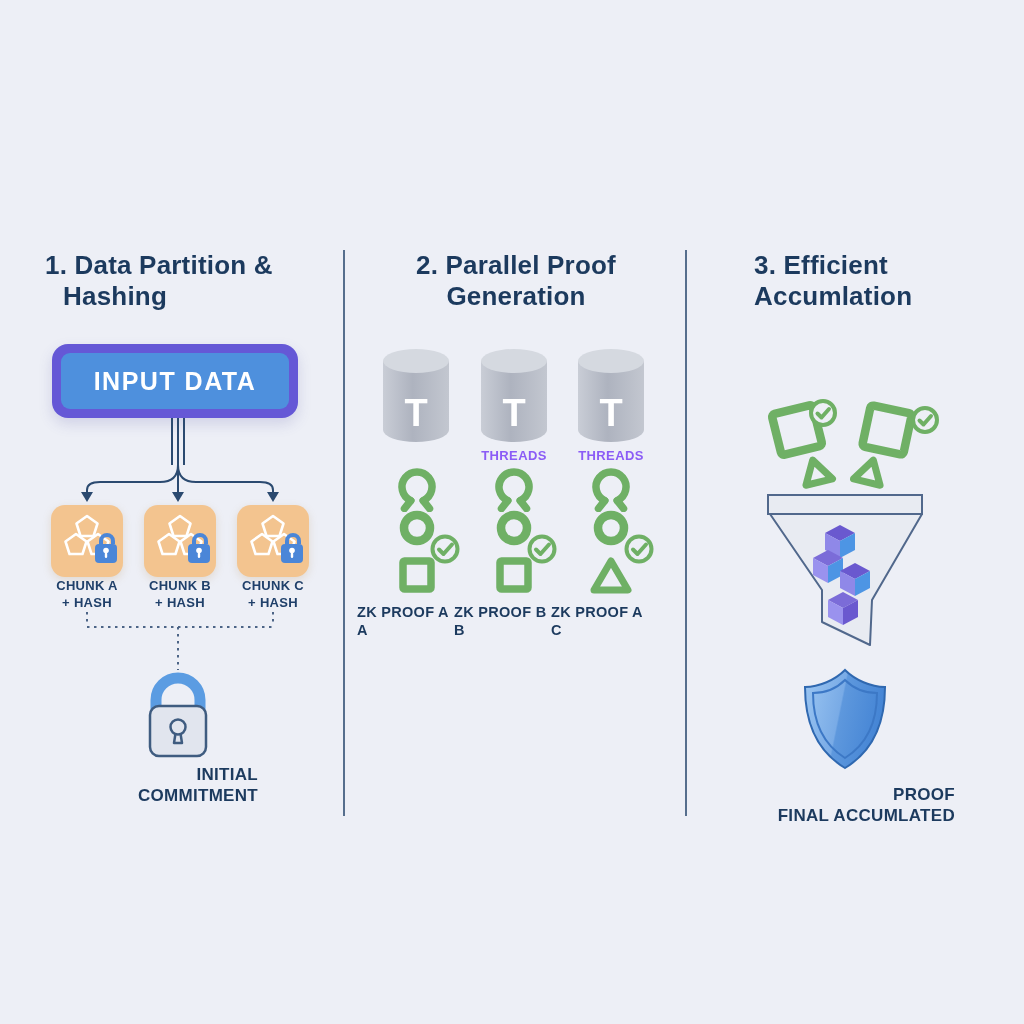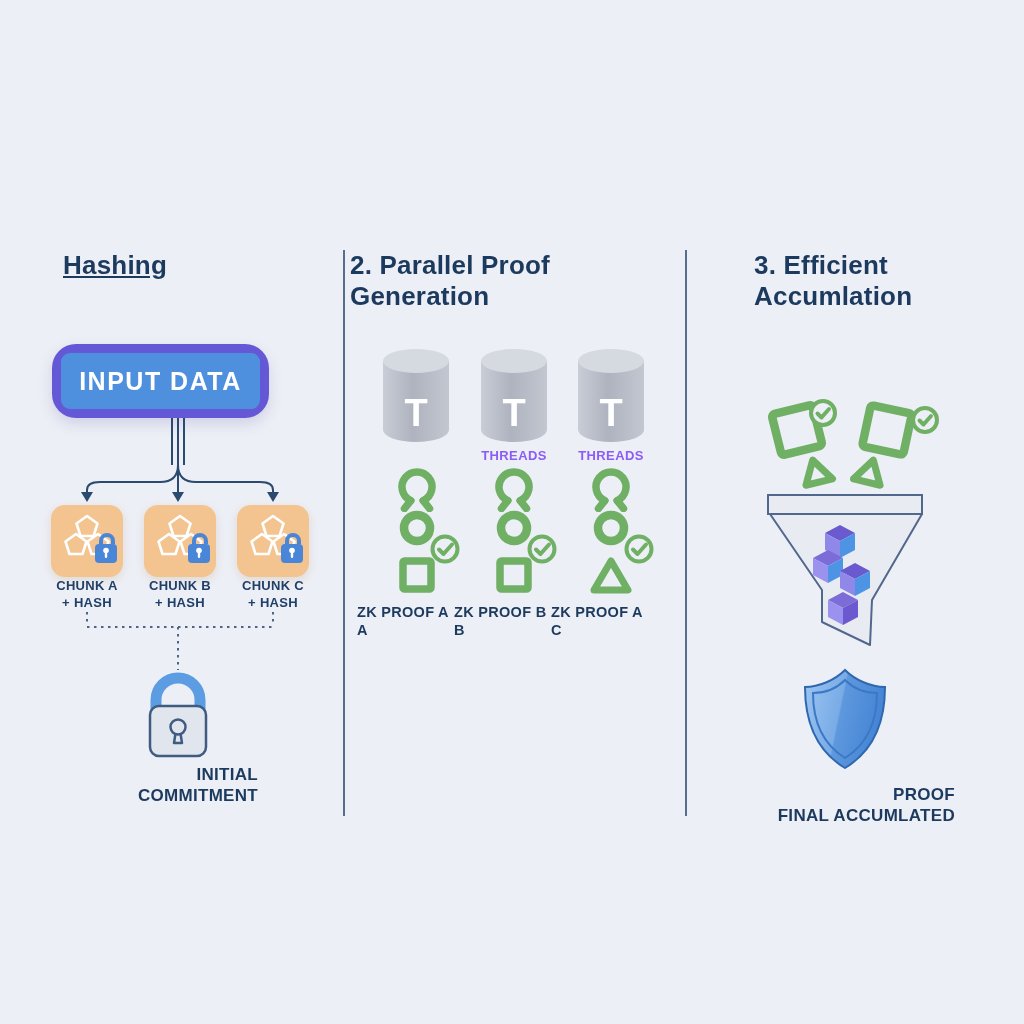--- a/index.html
+++ b/index.html
@@ -7,26 +7,26 @@
     width:1024px;height:1024px;
     background:#edeff6;
     font-family:"Liberation Sans", sans-serif;
     color:#1c3a5e;
     overflow:hidden;
   }
   .canvas{position:relative;width:1024px;height:1024px;background:#edeff6;}
   .abs{position:absolute;}
   .divider{position:absolute;top:250px;height:566px;width:2px;background:#3b577a;opacity:.85;}
   .heading{position:absolute;font-size:26px;font-weight:800;line-height:31px;color:#1c3a5e;letter-spacing:.2px;}
-  .heading .indent{padding-left:18px;text-decoration:underline;}
-  .heading.center{}
+  .heading .indent{padding-left:18px;}
+  .heading.center{text-align:center;}
   
   .input-box{
-    position:absolute;left:52px;top:344px;width:217px;height:74px;
-    background:#6558d6;border-radius:24px;padding:3px;box-sizing:border-box;
+    position:absolute;left:52px;top:344px;width:246px;height:74px;
+    background:#6558d6;border-radius:16px;padding:3px;box-sizing:border-box;
     box-shadow:0 6px 14px rgba(80,80,160,.18);
   }
   .input-inner{
     position:absolute;left:9px;top:9px;right:9px;bottom:9px;
     background:#4e90dd;border-radius:9px;
     display:flex;align-items:center;justify-content:center;
     color:#fff;font-size:25px;font-weight:800;letter-spacing:1.5px;
   }
   .chunk-box{
     position:absolute;top:505px;width:72px;height:72px;border-radius:14px;
@@ -67,20 +67,21 @@
         <stop offset="0.52" stop-color="#5e98dd"></stop>
         <stop offset="1" stop-color="#4585d5"></stop>
       </linearGradient>
     </defs>
   </svg>
 
   <div class="divider" style="left:343px"></div>
   <div class="divider" style="left:685px"></div>
 
   <div class="heading" style="left:45px;top:250px;width:280px">
+    <div>1. Data Partition &amp;</div>
     <div class="indent">Hashing</div>
   </div>
 
   <div class="input-box">
     <div class="input-inner">INPUT DATA</div>
   </div>
 
   <svg class="abs" style="left:40px;top:418px" width="280" height="90">
     <g stroke="#2b4a70" stroke-width="2" fill="none">
       <path d="M132,0 V47"></path>

